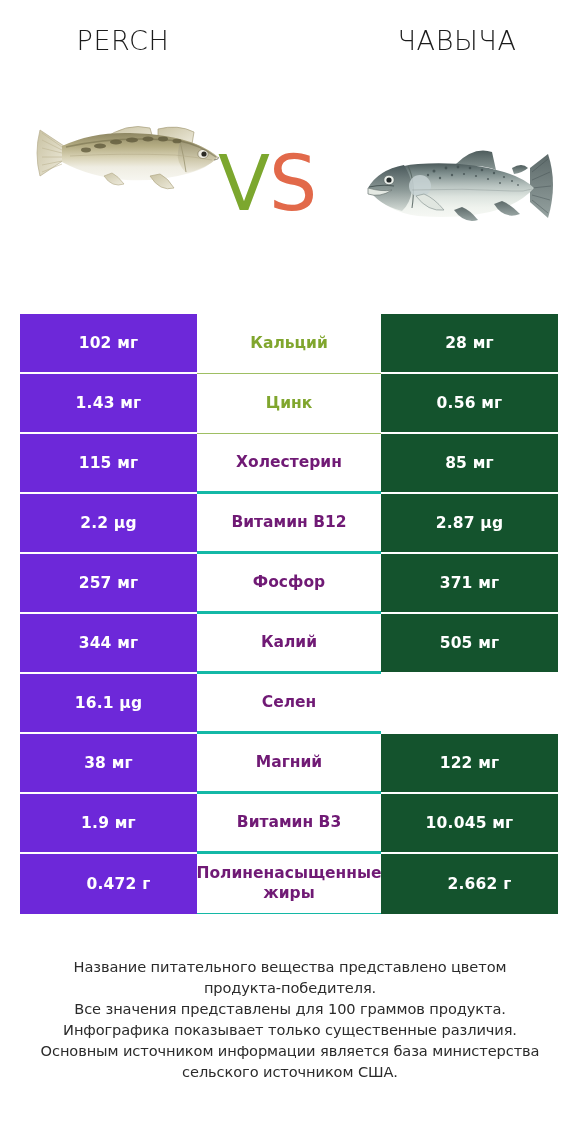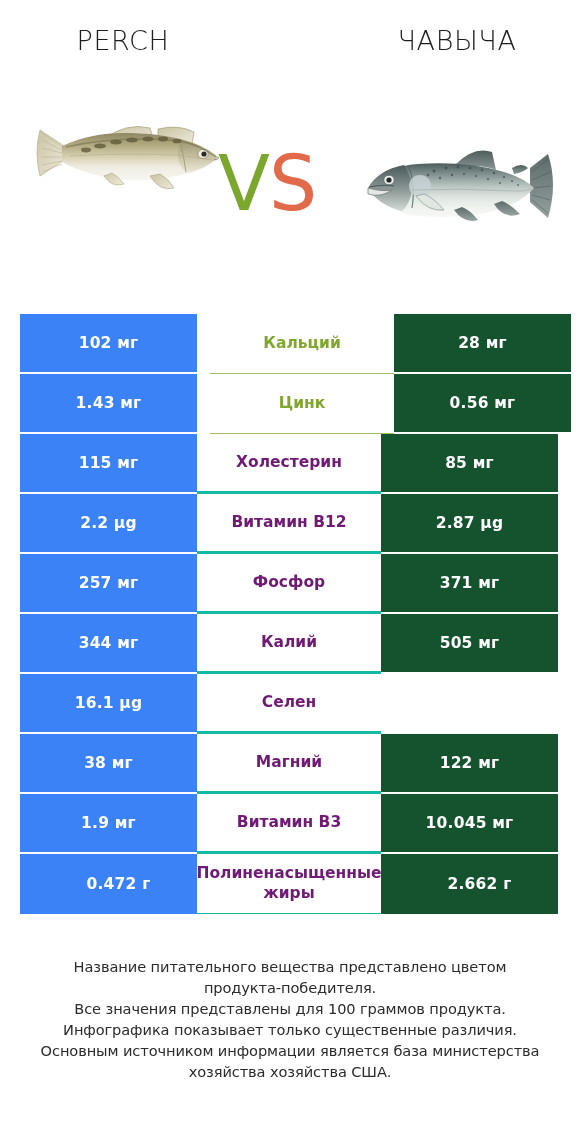--- a/index.html
+++ b/index.html
@@ -104,39 +104,39 @@
   }
   .cell-left, .cell-right {
     width: 177px;
     flex: 0 0 177px;
     color: #ffffff;
     font-size: 15.5px;
     font-weight: 700;
     letter-spacing: 0.2px;
     border-bottom: 2px solid #ffffff;
   }
-  .cell-left  { background: #3b82f6; }
+  .cell-left  { background: #6d28d9; }
   .cell-right { background: #14532d; }
   .cell-mid {
     width: 184px;
     flex: 0 0 184px;
     background: #ffffff;
     font-size: 15.5px;
     font-weight: 700;
     line-height: 1.28;
     padding: 0 2px;
     white-space: nowrap;
   }
   
   .cell-mid.wrap { white-space: normal; }
 
   .row:last-child .cell-left,
   .row:last-child .cell-right { border-bottom: none; padding-left: 20px; }
 
-  .mid-green  { color: #80A62E; border-bottom: 1px solid #9FBF63; margin-left: 13px; }
+  .mid-green  { color: #80A62E; border-bottom: 1px solid #9FBF63; }
   .mid-orange { color: #701a75; border-bottom: 3px solid #14b8a6; }
   .row:last-child .cell-mid { border-bottom-width: 1px; }
 
   
   .footer {
     position: absolute;
     left: 24px;
     top: 956px;
     width: 532px;
     text-align: center;
@@ -353,16 +353,16 @@
     </div>
 
   </div>
 
   <div class="footer">
     <span class="ln">Название питательного вещества представлено цветом</span>
     <span class="ln">продукта-победителя.</span>
     <span class="ln">Все значения представлены для 100 граммов продукта.</span>
     <span class="ln">Инфографика показывает только существенные различия.</span>
     <span class="ln">Основным источником информации является база министерства</span>
-    <span class="ln">хозяйства хозяйства США.</span>
+    <span class="ln">сельского источником США.</span>
   </div>
 
 </div>
 
 </body></html>

